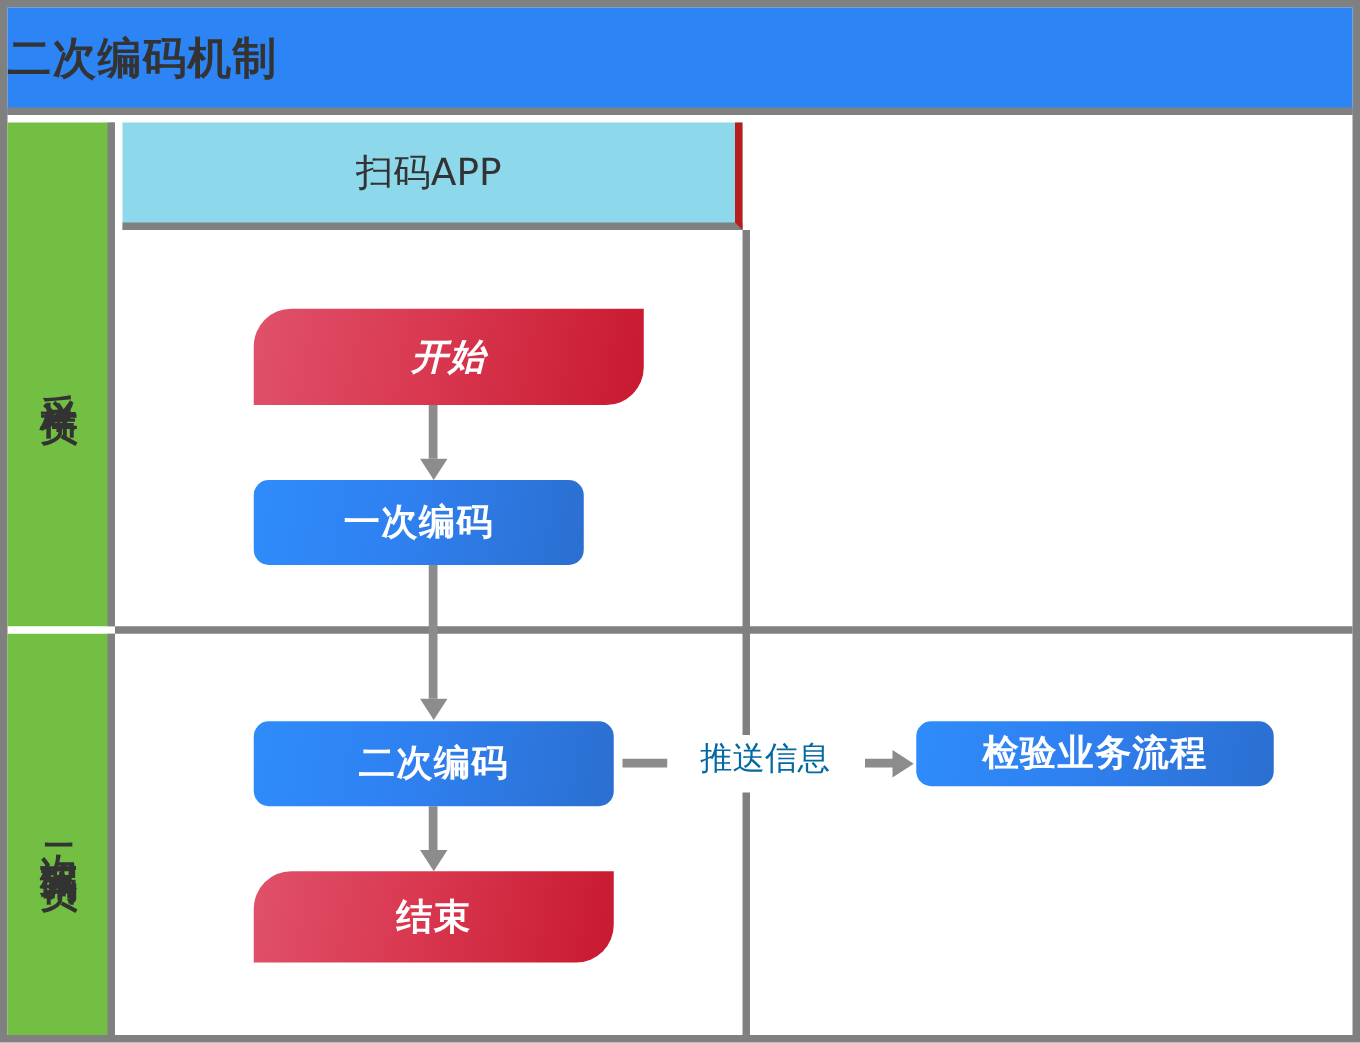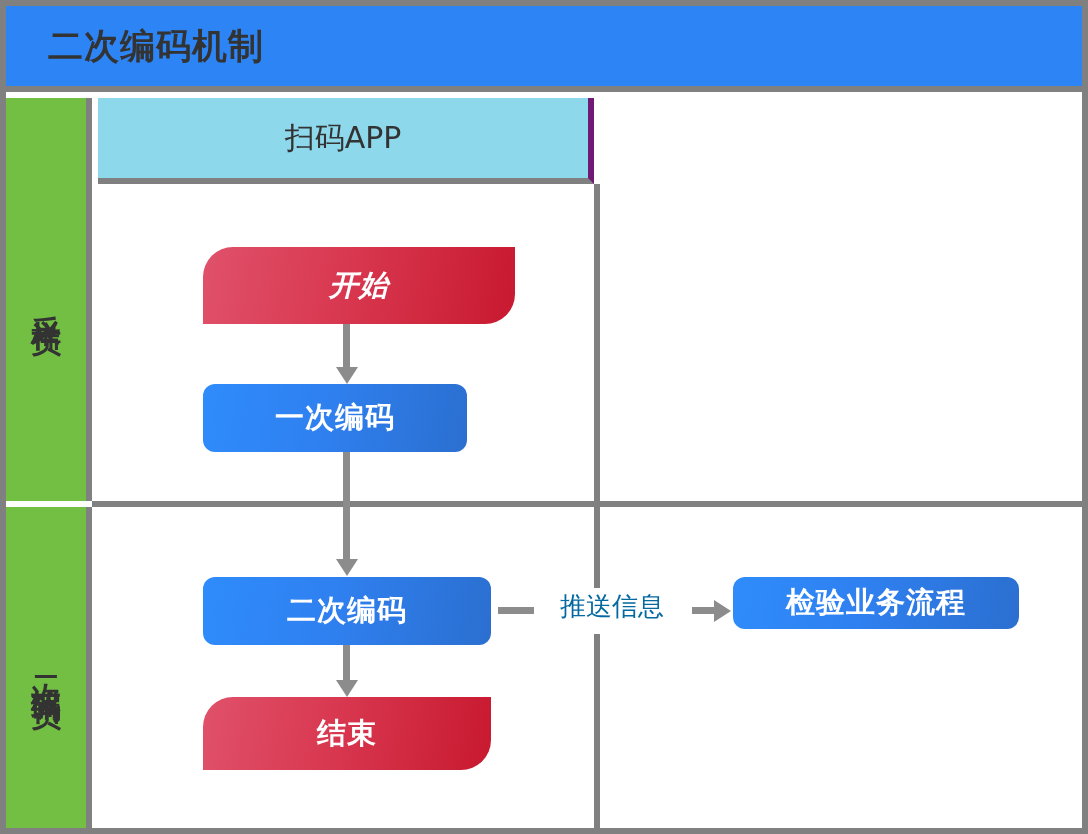--- a/index.html
+++ b/index.html
@@ -32,21 +32,20 @@
     top: 0;
     width: 1076px;
     height: 86px;
     background: #2d85f5;
     box-sizing: border-box;
     border-bottom: 6px solid #808080;
     display: flex;
     align-items: center;
   }
   .title-text {
-    margin-left: 42px;
     font-size: 35px;
     font-weight: bold;
     color: #333333;
     letter-spacing: 1px;
     white-space: nowrap;
   }
 
   
   .lane-col {
     position: absolute;
@@ -88,21 +87,21 @@
     position: absolute;
     top: 92px;
     height: 86px;
     background: #8ed8ec;
     box-sizing: border-box;
     border-bottom: 6px solid #808080;
     display: flex;
     align-items: center;
     justify-content: center;
   }
-  .col-head.col-app  { left: 92px;  width: 496px; border-right: 6px solid #701a75; }
+  .col-head.col-app  { left: 92px;  width: 496px; border-right: 6px solid #b91c1c; }
   .col-head.col-lims { left: 594px; width: 482px; }
   .col-head-text {
     font-size: 30px;
     color: #333333;
     white-space: nowrap;
   }
 
   
   .col-divider {
     position: absolute;

